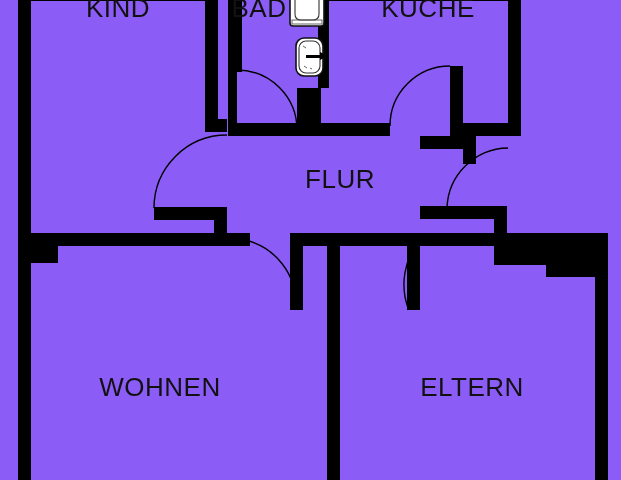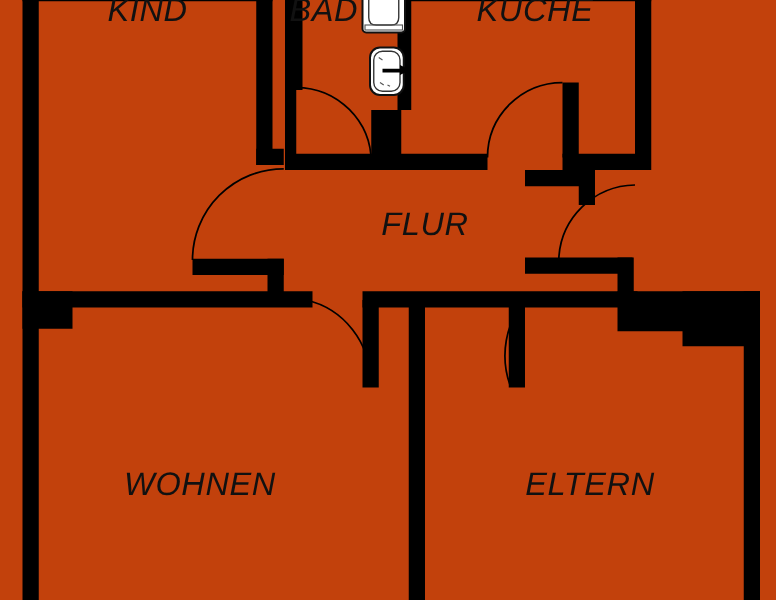--- a/index.html
+++ b/index.html
@@ -7,23 +7,22 @@
     padding: 0;
     background: #ffffff;
   }
   body {
     font-family: "Liberation Sans", sans-serif;
   }
   #floorplan-root {
     position: relative;
     width: 621px;
     height: 480px;
-    background: #c2410c;
+    background: #8b5cf6;
     overflow: hidden;
-    font-style: italic;
   }
   #floorplan-svg {
     display: block;
     width: 621px;
     height: 480px;
   }
   .room-label {
     font-family: "Liberation Sans", sans-serif;
     font-size: 26px;
     fill: #111111;

